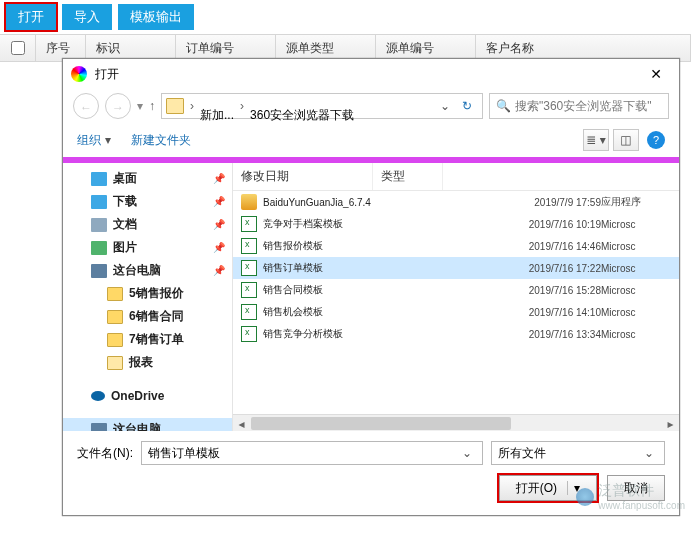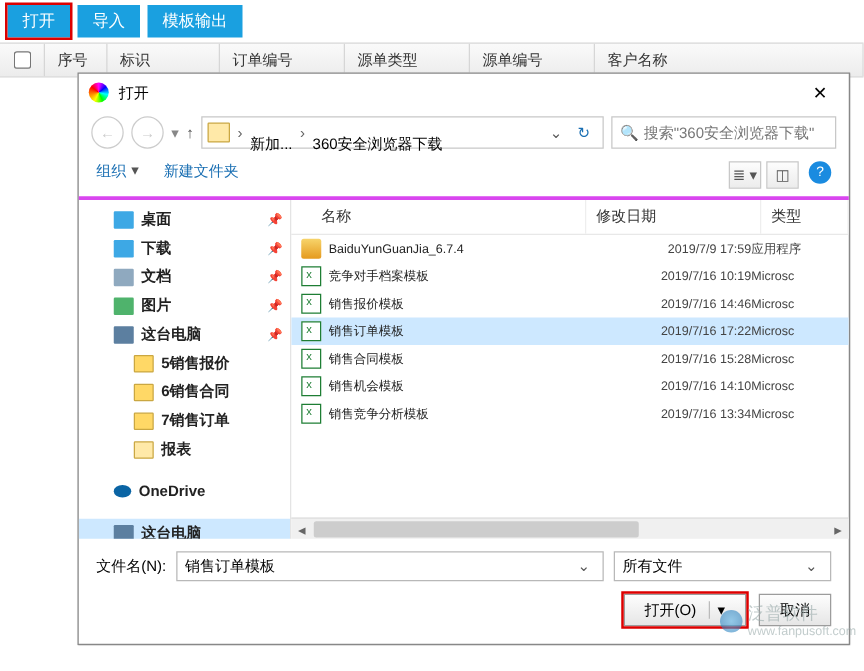--- a/index.html
+++ b/index.html
@@ -30,21 +30,21 @@
 .breadcrumb { flex: 1; display: flex; align-items: center; border: 1px solid #c8c8c8; height: 26px; background: #fff; padding: 0 4px; font-size: 12px; }
 .bc-seg { padding: 0 4px; margin-top: 19px; }
 .bc-sep { color: #666; padding: 0 2px; }
 .bc-folder { width: 18px; height: 16px; background: #ffe9a8; border: 1px solid #caa742; border-radius: 1px; margin-right: 4px; }
 .bc-dd { margin-left: auto; padding: 0 6px; color: #555; }
 .bc-ref { padding: 0 6px; color: #1a6fb3; }
 .search-box { width: 180px; height: 26px; border: 1px solid #c8c8c8; display: flex; align-items: center; padding: 0 6px; color: #777; font-size: 12px; }
 .search-box .mag { margin-right: 4px; }
 
 
-.tool-row { display: flex; padding: 6px 14px; border-bottom: 3px solid #d946ef; font-size: 12px; color: #1a6fb3; }
+.tool-row { display: flex; align-items: center; padding: 6px 14px; border-bottom: 6px solid #d946ef; font-size: 12px; color: #1a6fb3; }
 .tool-row .spacer { flex: 1; }
 .view-btn { width: 26px; height: 22px; border: 1px solid #c8c8c8; margin-left: 4px; display: flex; align-items: center; justify-content: center; color: #555; background: linear-gradient(#fdfdfd,#ececec); }
 .help-ic { width: 18px; height: 18px; border-radius: 50%; background: #1a8be0; color: #fff; display: flex; align-items: center; justify-content: center; margin-left: 8px; font-size: 11px; }
 
 
 .main { flex: 1; display: flex; min-height: 0; }
 .tree { width: 170px; border-right: 1px solid #e4e4e4; overflow: hidden; padding: 4px 0; font-weight: bold; }
 .tree-item { display: flex; align-items: center; padding: 3px 6px 3px 28px; font-size: 12px; color: #222; gap: 6px; cursor: pointer; }
 .tree-item.indent2 { padding-left: 44px; }
 .tree-item.sel { background: #cde8ff; }
@@ -202,21 +202,20 @@
           <span class="ic ic-od"></span>
           <span>OneDrive</span>
         </div>
         <div class="tree-item sel" style="margin-top: 12px;">
           <span class="ic ic-pc"></span>
           <span>这台电脑</span>
         </div>
       </div>
     <div class="file-pane">
       <div class="file-head">
-        <div class="fh fh-name">名称</div>
         <div class="fh fh-date">修改日期</div>
         <div class="fh fh-type">类型</div>
       </div>
       <div class="file-list" id="files">
           <div class="file-row">
             <span class="fic fic-exe"></span>
             <span class="fname">BaiduYunGuanJia_6.7.4</span>
             <span class="fdate">2019/7/9 17:59</span>
             <span class="ftype">应用程序</span>
           </div>

